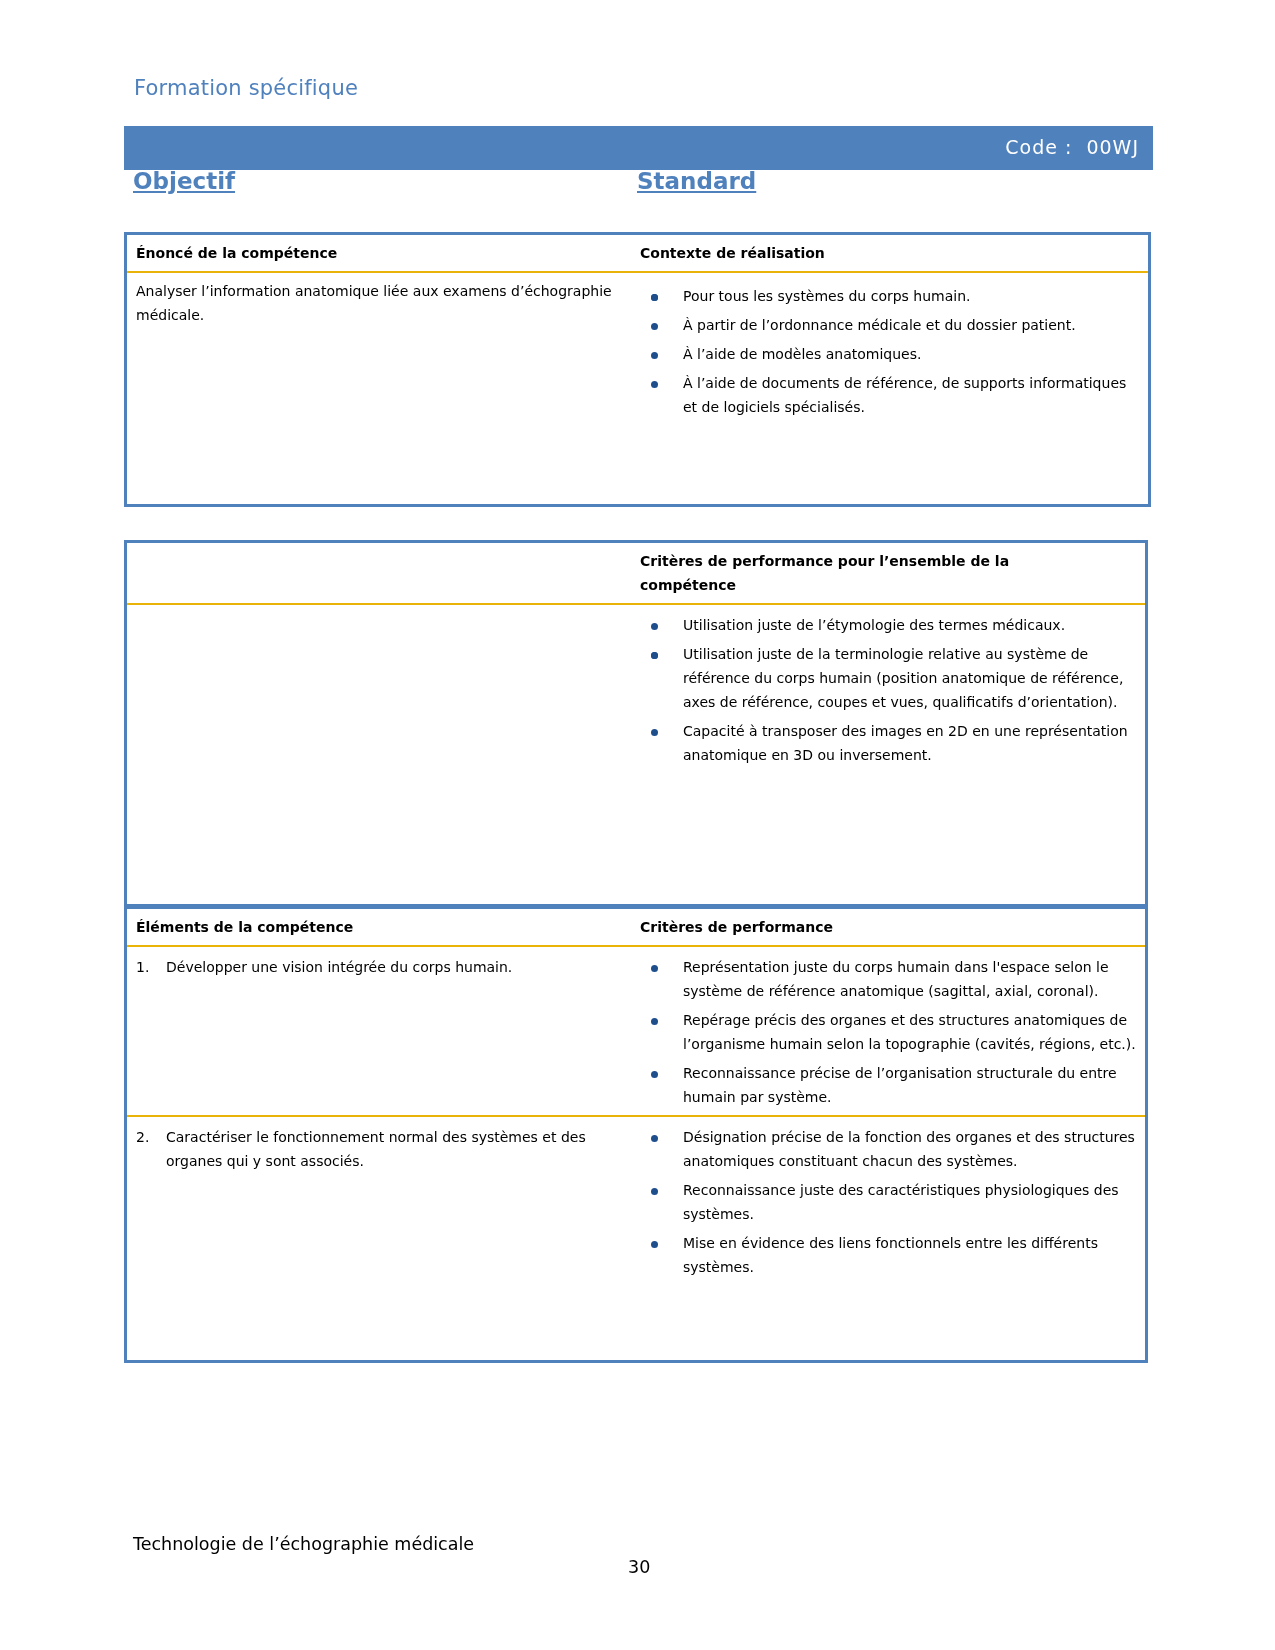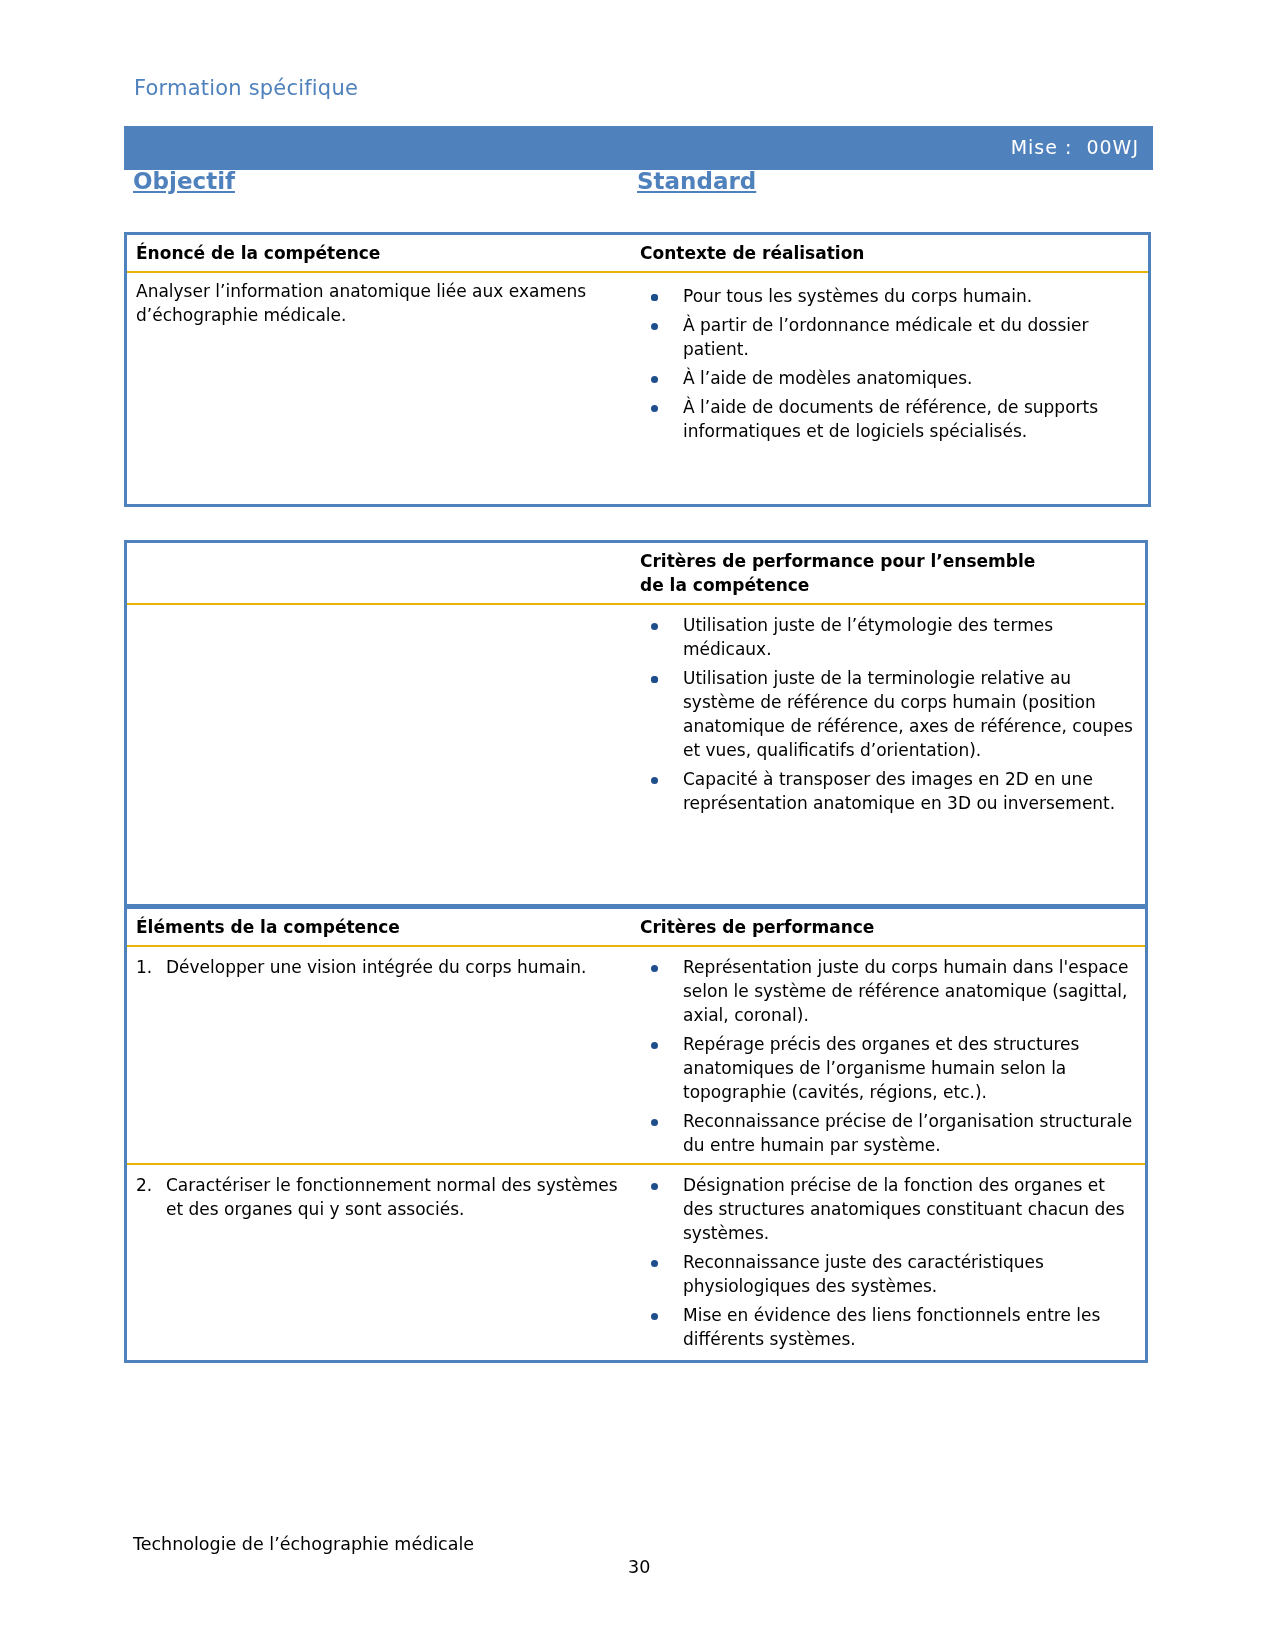--- a/index.html
+++ b/index.html
@@ -6,41 +6,41 @@
   body { width:1275px; height:1650px; position:relative; font-family:"DejaVu Sans", sans-serif; color:#000; overflow:hidden; }
   .section-label { position:absolute; left:134px; top:76px; font-size:21px; color:#4f81bd; letter-spacing:0.2px; }
   .code-bar { position:absolute; left:124px; top:126px; width:1029px; height:44px; background:#4f81bd; }
   .code-text { position:absolute; right:14px; top:10px; font-size:19px; color:#ffffff; letter-spacing:1px; }
   .col-head { position:absolute; top:168px; font-size:23px; font-weight:bold; color:#4f81bd;text-decoration:underline; }
   .col-head.left { left:133px; }
   .col-head.right { left:637px; }
   .tbl { position:absolute; left:124px; width:1027px; border:3px solid #4f81bd; box-sizing:border-box; }
   .row { display:flex; }
   .row + .row { border-top:2px solid #eab308; }
-  .cell { box-sizing:border-box; font-size:17px; line-height:24px; }
+  .cell { box-sizing:border-box; font-size:14px; line-height:24px; }
   .cell.l { width:504px; padding:6px 8px 6px 9px; }
   .cell.r { flex:1; padding:6px 8px 6px 9px; }
   .th { font-weight:bold; padding-top:10px; padding-bottom:10px; }
   ul.bl { list-style:none; margin:0; padding:0; }
   ul.bl li { position:relative; padding-left:43px; margin-bottom:5px; }
   ul.bl li:last-child { margin-bottom:0; }
   ul.bl li .dot { position:absolute; left:11px; top:10px; width:7px; height:7px; border-radius:50%; background:#1f4e8c; }
   .num-item { display:flex; }
   .num-item .n { width:30px; flex:none; }
   .footer-title { position:absolute; left:133px; top:1534px; font-size:17.5px; }
   .page-num { position:absolute; left:628px; top:1557px; font-size:17.5px; }
 </style>
 </head>
 <body>
 
 <div class="section-label">Formation spécifique</div>
 
 <div class="code-bar">
   <div class="code-text">
-    <span>Mise :</span>&nbsp;&nbsp;<span>00WJ</span>
+    <span>Code :</span>&nbsp;&nbsp;<span>00WJ</span>
   </div>
 </div>
 
 <div class="col-head left">Objectif</div>
 <div class="col-head right">Standard</div>
 
 <div class="tbl" style="top:232px; height:275px;">
   <div class="row">
     <div class="cell l th">Énoncé de la compétence</div>
     <div class="cell r th">Contexte de réalisation</div>

